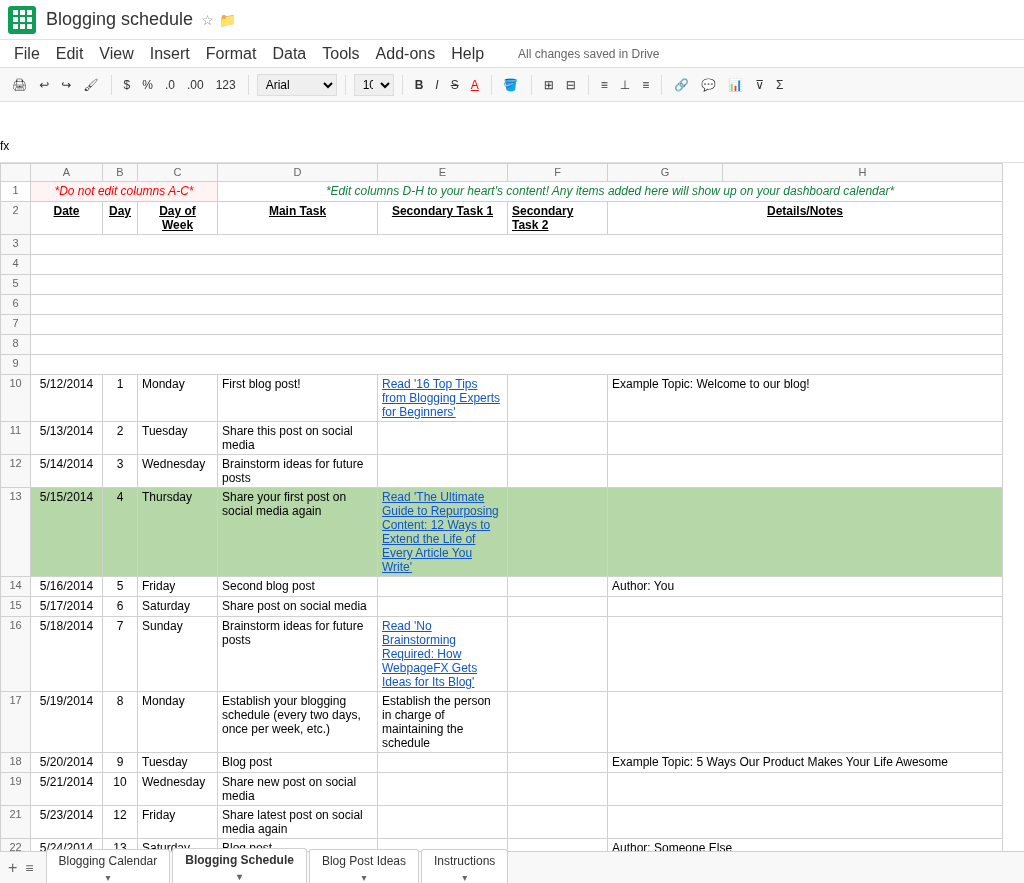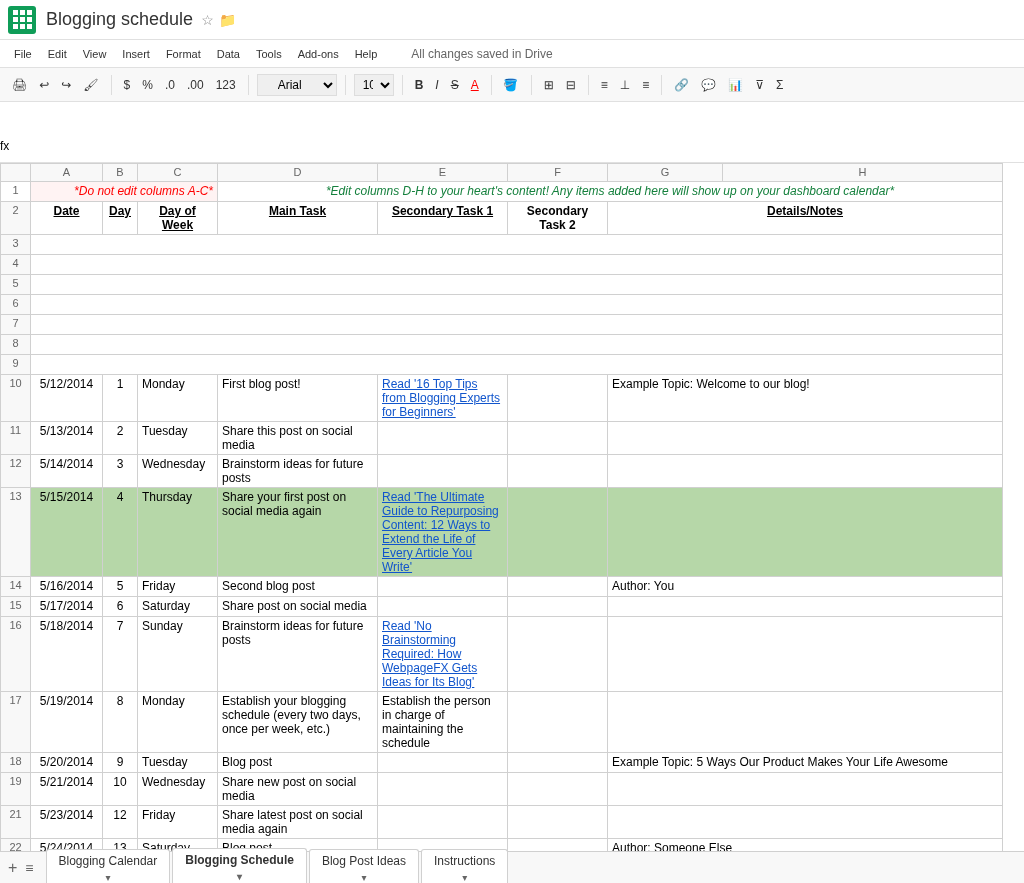--- a/index.html
+++ b/index.html
@@ -14,31 +14,31 @@
     .app-icon-inner { display: grid; grid-template-columns: 1fr 1fr 1fr; gap: 2px; padding: 4px; }
     .app-icon-cell { background: #fff; width: 5px; height: 5px; }
     .doc-title { font-size: 18px; color: #333; margin-right: 8px; }
     .title-icons { display: flex; gap: 6px; color: #888; font-size: 14px; }
 
     
     .menu-bar {
       display: flex; align-items: center; padding: 2px 8px; height: 28px;
       border-bottom: 1px solid #e0e0e0; gap: 4px;
     }
-    .menu-item { padding: 2px 6px; cursor: pointer; font-size: 11px; color: #333; }
+    .menu-item { padding: 2px 6px; cursor: pointer; font-size: 16px; color: #333; }
     .saved-status { margin-left: 24px; color: #666; font-size: 12px; }
 
     
     .toolbar {
       display: flex; align-items: center; padding: 2px 8px; height: 34px;
       border-bottom: 1px solid #e0e0e0; gap: 4px; background: #f8f8f8;
     }
     .toolbar-btn { padding: 2px 4px; cursor: pointer; border: none; background: transparent; font-size: 12px; color: #333; }
     .toolbar-sep { width: 1px; height: 20px; background: #ddd; margin: 0 4px; }
-    .font-select { font-size: 12px; border: 1px solid #ddd; padding: 2px 16px; width: 80px; }
+    .font-select { font-size: 12px; border: 1px solid #ddd; padding: 2px 4px; width: 80px; }
     .font-size { font-size: 12px; border: 1px solid #ddd; padding: 2px 4px; width: 40px; }
 
     
     .formula-bar {
       display: flex; align-items: flex-start; height: 24px; border-bottom: 1px solid #e0e0e0;
       padding: 0 0; gap: 6px; margin-top: 37px;
     }
 
     
     .spreadsheet-container { overflow: auto; height: calc(883px - 40px - 28px - 34px - 24px - 32px); }
@@ -196,31 +196,31 @@
         <th class="col-header">D</th>
         <th class="col-header">E</th>
         <th class="col-header">F</th>
         <th class="col-header">G</th>
         <th class="col-header">H</th>
       </tr>
     </thead>
     <tbody id="sheet-body">
     <tr class="row-1">
   <td class="row-header">1</td>
-  <td colspan="3" style="color:red;font-style:italic;text-align:right;background:#fff3f3;">*Do not edit columns A-C*</td>
+  <td colspan="3" style="color:red;font-style:italic;text-align:center;background:#fff3f3;">*Do not edit columns A-C*</td>
   <td colspan="5" style="color:#15803d;font-style:italic;text-align:center;background:#fff;">*Edit columns D-H to your heart's content! Any items added here will show up on your dashboard calendar*</td>
 </tr>
         <tr>
       <td class="row-header">2</td>
       <td style="font-weight:bold;text-decoration:underline;text-align:center">Date</td>
       <td style="font-weight:bold;text-decoration:underline;text-align:center">Day</td>
       <td style="font-weight:bold;text-decoration:underline;text-align:center">Day of Week</td>
       <td style="font-weight:bold;text-decoration:underline;text-align:center">Main Task</td>
       <td style="font-weight:bold;text-decoration:underline;text-align:center">Secondary Task 1</td>
-      <td style="font-weight:bold;text-align:center">Secondary Task 2</td>
+      <td style="font-weight:bold;text-decoration:underline;">Secondary Task 2</td>
       <td colspan="2" style="font-weight:bold;text-decoration:underline;text-align:center">Details/Notes</td>
     </tr>
         <tr>
           <td class="row-header">3</td>
           <td colspan="8"></td>
         </tr>
         <tr>
           <td class="row-header">4</td>
           <td colspan="8"></td>
         </tr>

